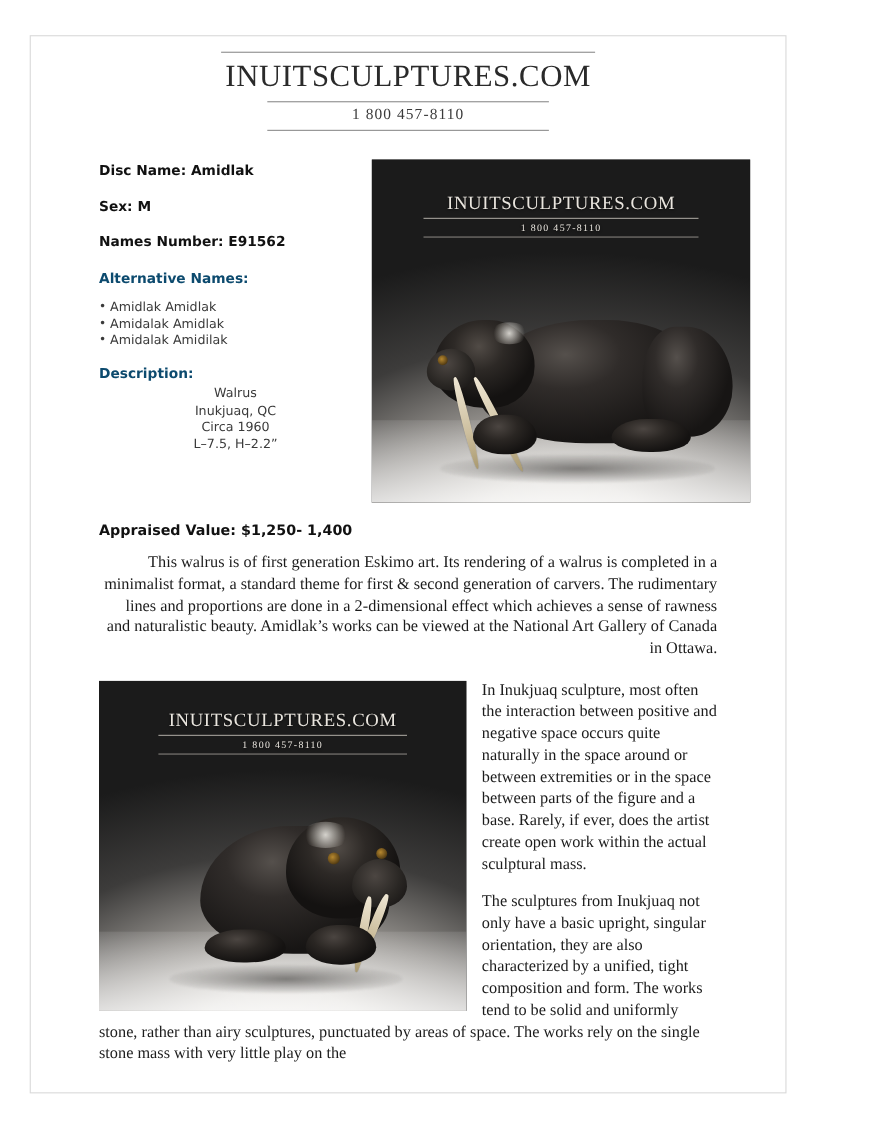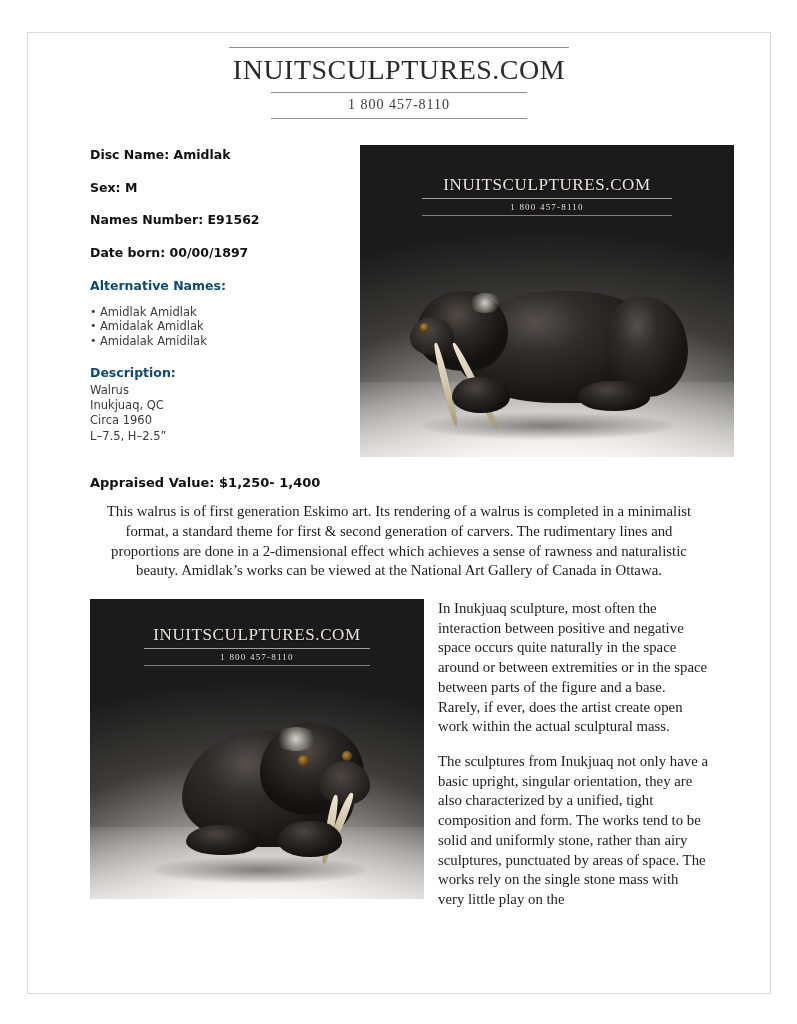--- a/index.html
+++ b/index.html
@@ -17,21 +17,21 @@
     position: relative;
     width: 797px;
     min-height: 1024px;
     background: #ffffff;
     padding: 0;
   }
   .sheet {
     position: absolute;
     left: 27px;
     top: 32px;
-    width: 744px;
+    width: 688px;
     height: 962px;
     background: #ffffff;
     border: 1px solid #d9d9d9;
     box-shadow: 0 0 0 0 rgba(0,0,0,0);
   }
   .sheet-inner {
     position: relative;
     width: 100%;
     height: 100%;
     padding: 0 32px;
@@ -116,20 +116,21 @@
     position: absolute;
     left: 0;
     top: 0;
     color: #3a3a3a;
     font-size: 11px;
   }
   .desc-lines {
     margin: 0;
     padding: 0;
     list-style: none;
+    text-align: center;
   }
   .desc-lines li {
     font-size: 11.5px;
     color: #3a3a3a;
     line-height: 1.33;
   }
 
   
   .photo {
     position: relative;
@@ -232,21 +233,21 @@
     font-size: 13px;
     font-weight: bold;
     color: #111;
     margin: 18px 0 0 30px;
   }
   .lead-para {
     margin: 12px 30px 0 30px;
     font-size: 14.8px;
     line-height: 1.33;
     color: #1c1c1c;
-    text-align: center;
+    text-align: right;
   }
 
   
   .bottom-section {
     margin-top: 18px;
     padding: 0 30px;
     position: relative;
   }
   .bottom-float {
     float: left;
@@ -274,35 +275,34 @@
         <div class="phone">1 800 457-8110</div>
         <div class="rule-bot"></div>
       </div>
 
       <div class="top-section">
 
         <div class="facts">
           <div class="fact">Disc Name: Amidlak</div>
           <div class="fact">Sex: M</div>
           <div class="fact">Names Number: E91562</div>
-          <div class="fact">Date born: 00/00/1897</div>
 
           <div class="block-label">Alternative Names:</div>
           <ul class="alt-list">
             <li>Amidlak Amidlak</li>
             <li>Amidalak Amidlak</li>
             <li>Amidalak Amidilak</li>
           </ul>
 
           <div class="block-label">Description:</div>
           <ul class="desc-lines">
             <li>Walrus</li>
             <li>Inukjuaq, QC</li>
             <li>Circa 1960</li>
-            <li>L–7.5, H–2.5”</li>
+            <li>L–7.5, H–2.2”</li>
           </ul>
         </div>
 
         <div class="photo" style="width:374px;height:312px;margin-left:0;">
           <div class="backdrop"></div>
           <div class="floor"></div>
 
           <div class="wm" style="top:30px;">
             <div class="wm-brand">INUITSCULPTURES.COM</div>
             <div class="wm-rule" style="width:250px;"></div>

